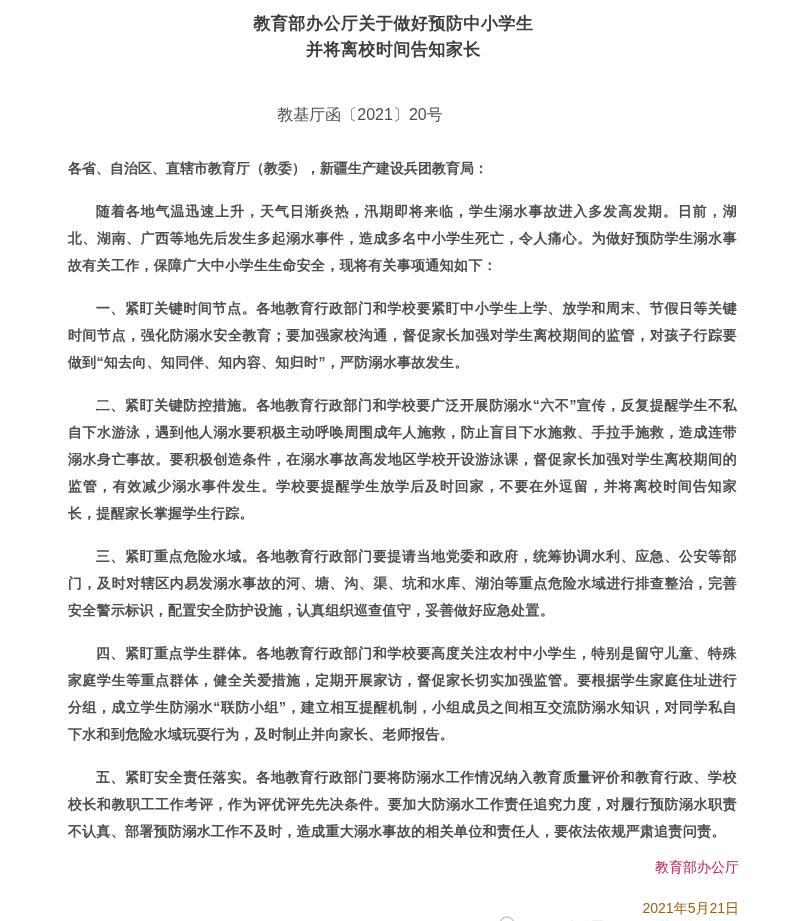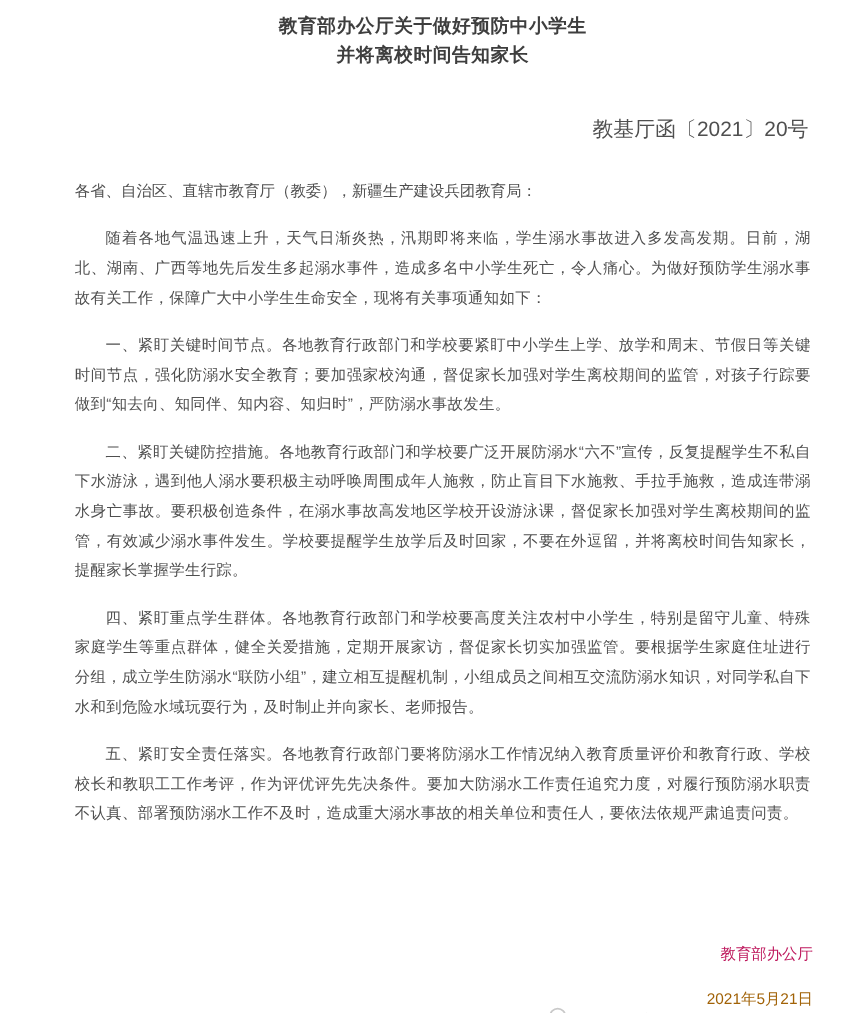--- a/index.html
+++ b/index.html
@@ -23,29 +23,30 @@
     margin-top: 11px;
     text-align: center;
     font-size: 17px;
     font-weight: bold;
     line-height: 26px;
     color: #3e3e3e;
     letter-spacing: 0.5px;
   }
   .doc-number {
     margin-top: 42px;
-    padding-right: 52px;
-    text-align: right;
-    font-size: 19px;
+    padding-right: 67px;
+    text-align: center;
+    font-size: 16px;
     color: #4f4f4f;
   }
   .content {
     padding: 0 50px 0 68px;
     color: #4f4f4f;
     font-size: 14px;
+    font-weight: bold;
   }
   .salutation {
     margin-top: 29px;
     line-height: 27px;
   }
   .para {
     margin: 16px 0;
     line-height: 27px;
     text-indent: 2em;
     text-align: justify;
@@ -92,20 +93,21 @@
     <div>并将离校时间告知家长</div>
   </div>
 
   <div class="doc-number">教基厅函〔2021〕20号</div>
 
   <div class="content">
     <div class="salutation">各省、自治区、直辖市教育厅（教委），新疆生产建设兵团教育局：</div>
     <p class="para">随着各地气温迅速上升，天气日渐炎热，汛期即将来临，学生溺水事故进入多发高发期。日前，湖北、湖南、广西等地先后发生多起溺水事件，造成多名中小学生死亡，令人痛心。为做好预防学生溺水事故有关工作，保障广大中小学生生命安全，现将有关事项通知如下：</p>
     <p class="para">一、紧盯关键时间节点。各地教育行政部门和学校要紧盯中小学生上学、放学和周末、节假日等关键时间节点，强化防溺水安全教育；要加强家校沟通，督促家长加强对学生离校期间的监管，对孩子行踪要做到“知去向、知同伴、知内容、知归时”，严防溺水事故发生。</p>
     <p class="para">二、紧盯关键防控措施。各地教育行政部门和学校要广泛开展防溺水“六不”宣传，反复提醒学生不私自下水游泳，遇到他人溺水要积极主动呼唤周围成年人施救，防止盲目下水施救、手拉手施救，造成连带溺水身亡事故。要积极创造条件，在溺水事故高发地区学校开设游泳课，督促家长加强对学生离校期间的监管，有效减少溺水事件发生。学校要提醒学生放学后及时回家，不要在外逗留，并将离校时间告知家长，提醒家长掌握学生行踪。</p>
+    <p class="para">三、紧盯重点危险水域。各地教育行政部门要提请当地党委和政府，统筹协调水利、应急、公安等部门，及时对辖区内易发溺水事故的河、塘、沟、渠、坑和水库、湖泊等重点危险水域进行排查整治，完善安全警示标识，配置安全防护设施，认真组织巡查值守，妥善做好应急处置。</p>
     <p class="para">四、紧盯重点学生群体。各地教育行政部门和学校要高度关注农村中小学生，特别是留守儿童、特殊家庭学生等重点群体，健全关爱措施，定期开展家访，督促家长切实加强监管。要根据学生家庭住址进行分组，成立学生防溺水“联防小组”，建立相互提醒机制，小组成员之间相互交流防溺水知识，对同学私自下水和到危险水域玩耍行为，及时制止并向家长、老师报告。</p>
     <p class="para">五、紧盯安全责任落实。各地教育行政部门要将防溺水工作情况纳入教育质量评价和教育行政、学校校长和教职工工作考评，作为评优评先先决条件。要加大防溺水工作责任追究力度，对履行预防溺水职责不认真、部署预防溺水工作不及时，造成重大溺水事故的相关单位和责任人，要依法依规严肃追责问责。</p>
   </div>
 
   <div class="signature">教育部办公厅</div>
 
   <div class="watermark">
     <span>
       <svg width="44" height="32" viewBox="0 0 44 32" fill="none" xmlns="http://www.w3.org/2000/svg">
         <circle cx="20" cy="9" r="7" stroke="#c9c9c9" stroke-width="1.6"></circle>

